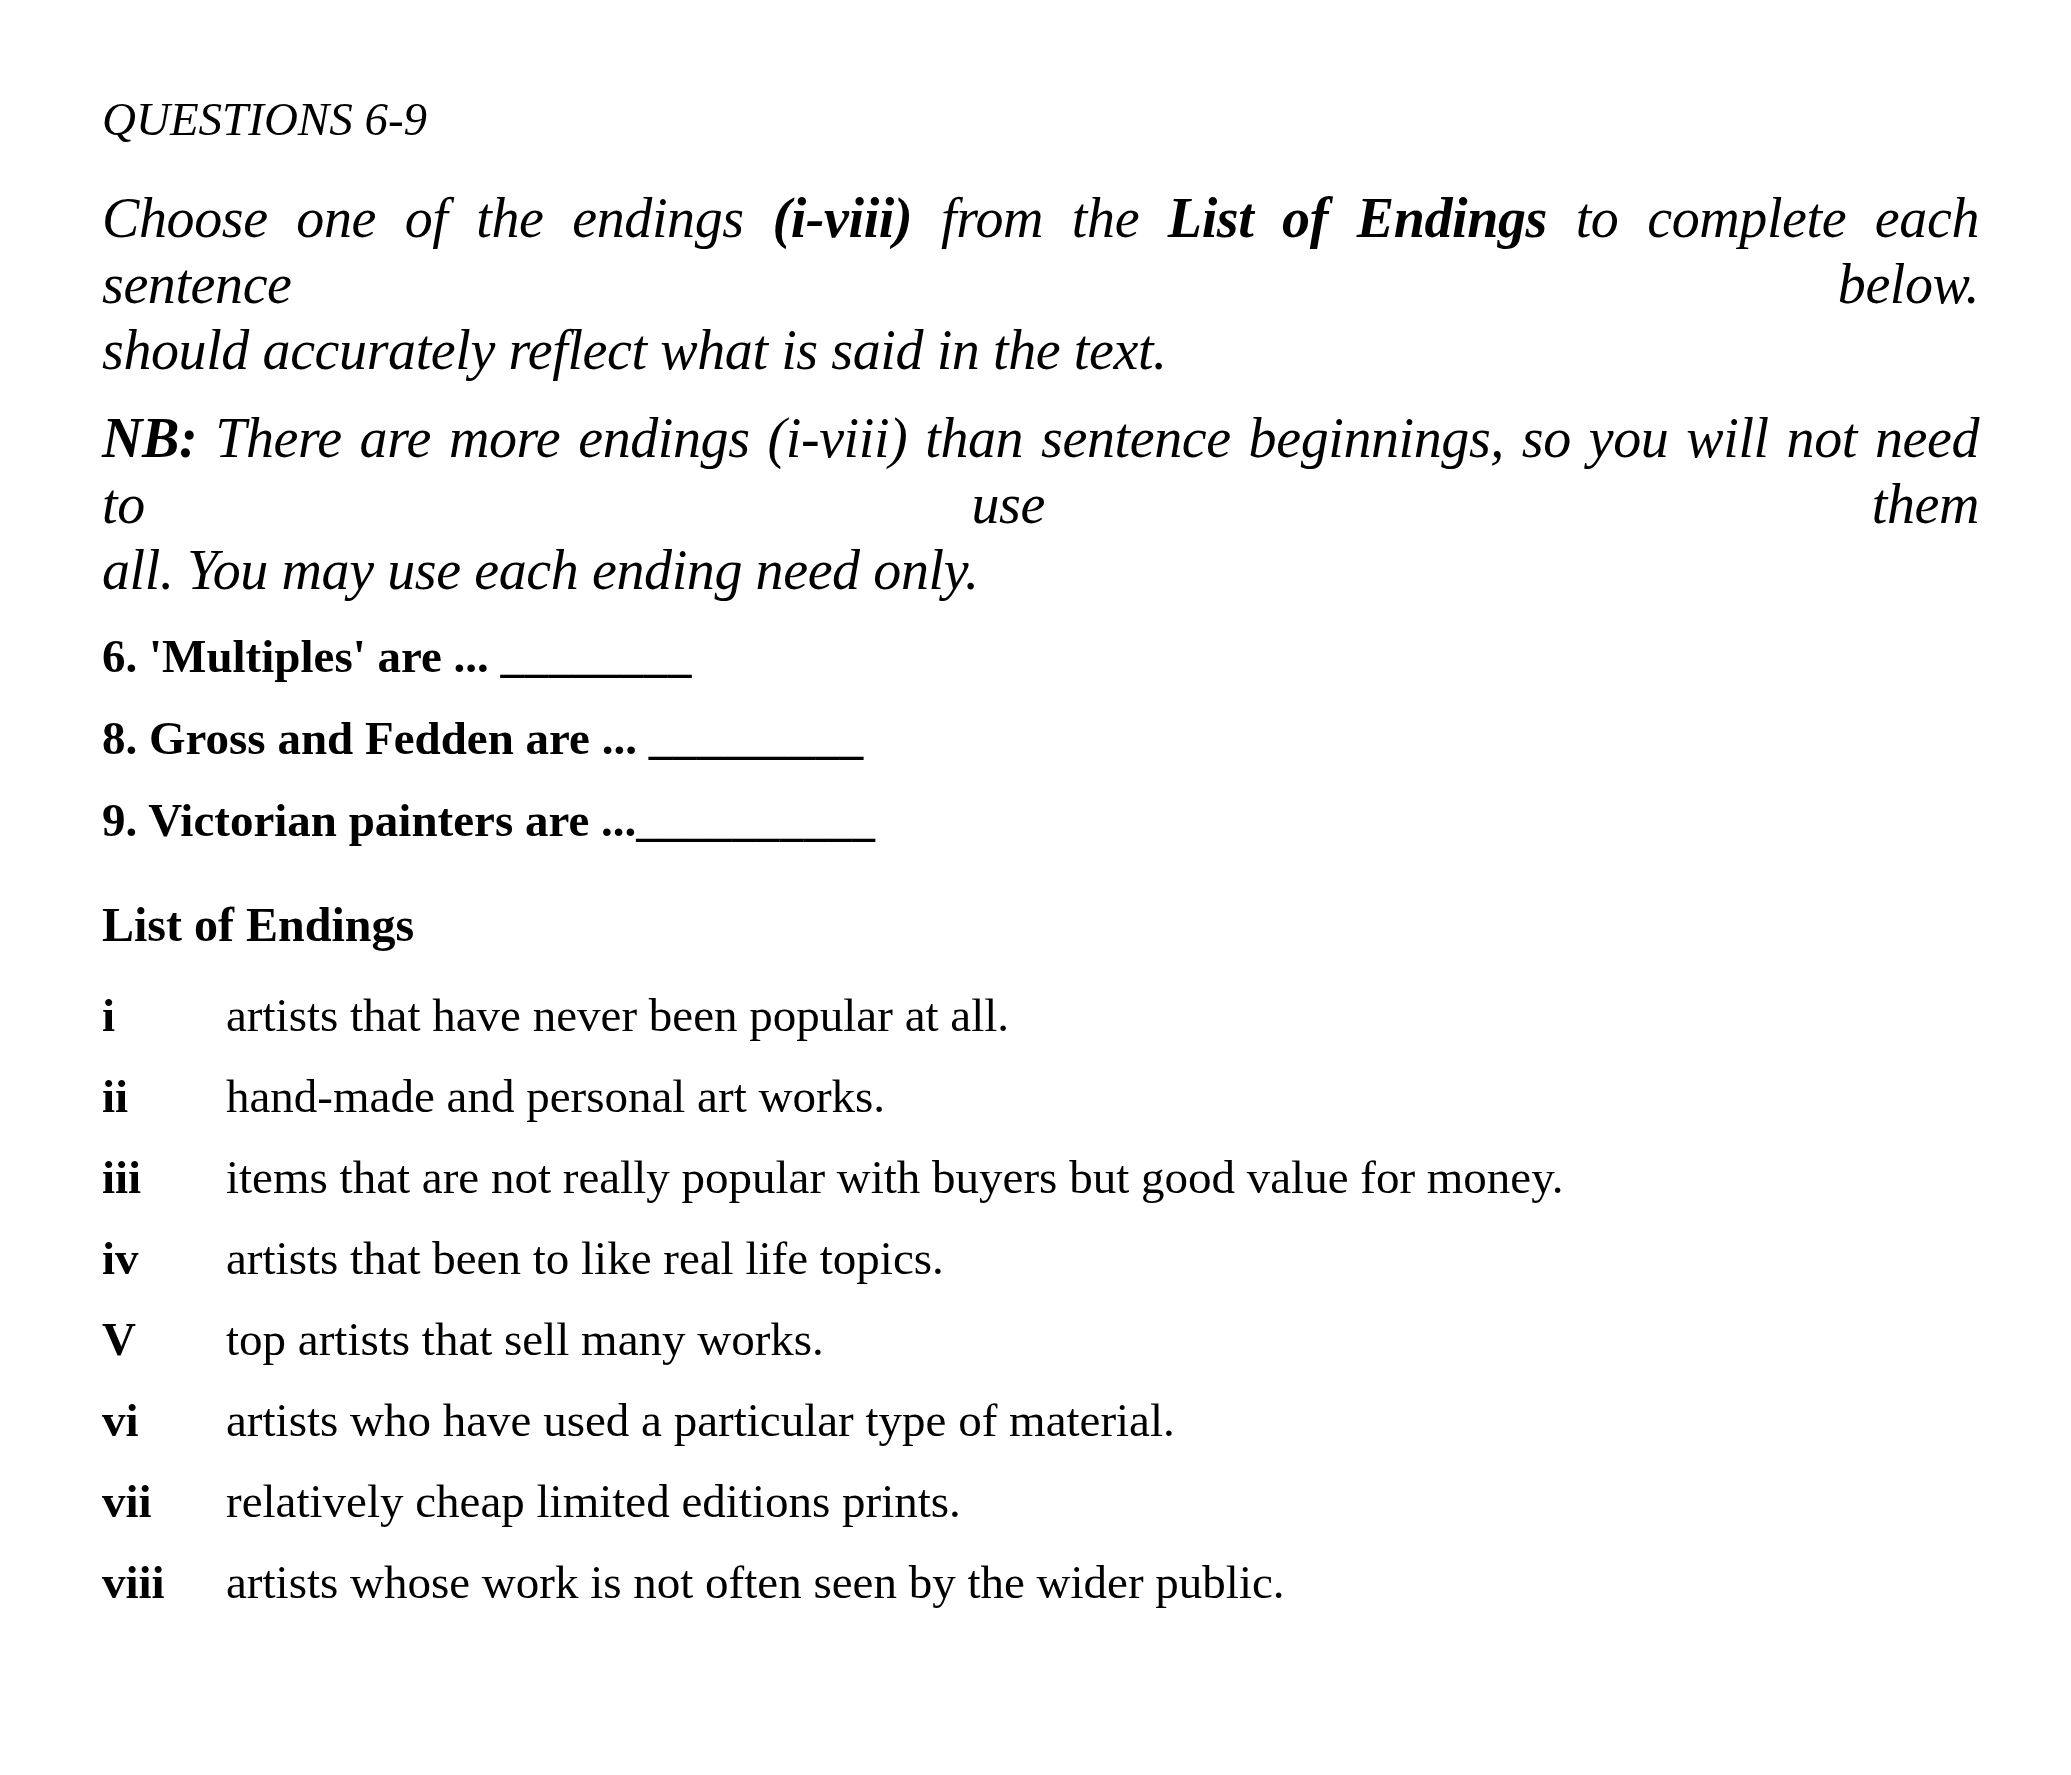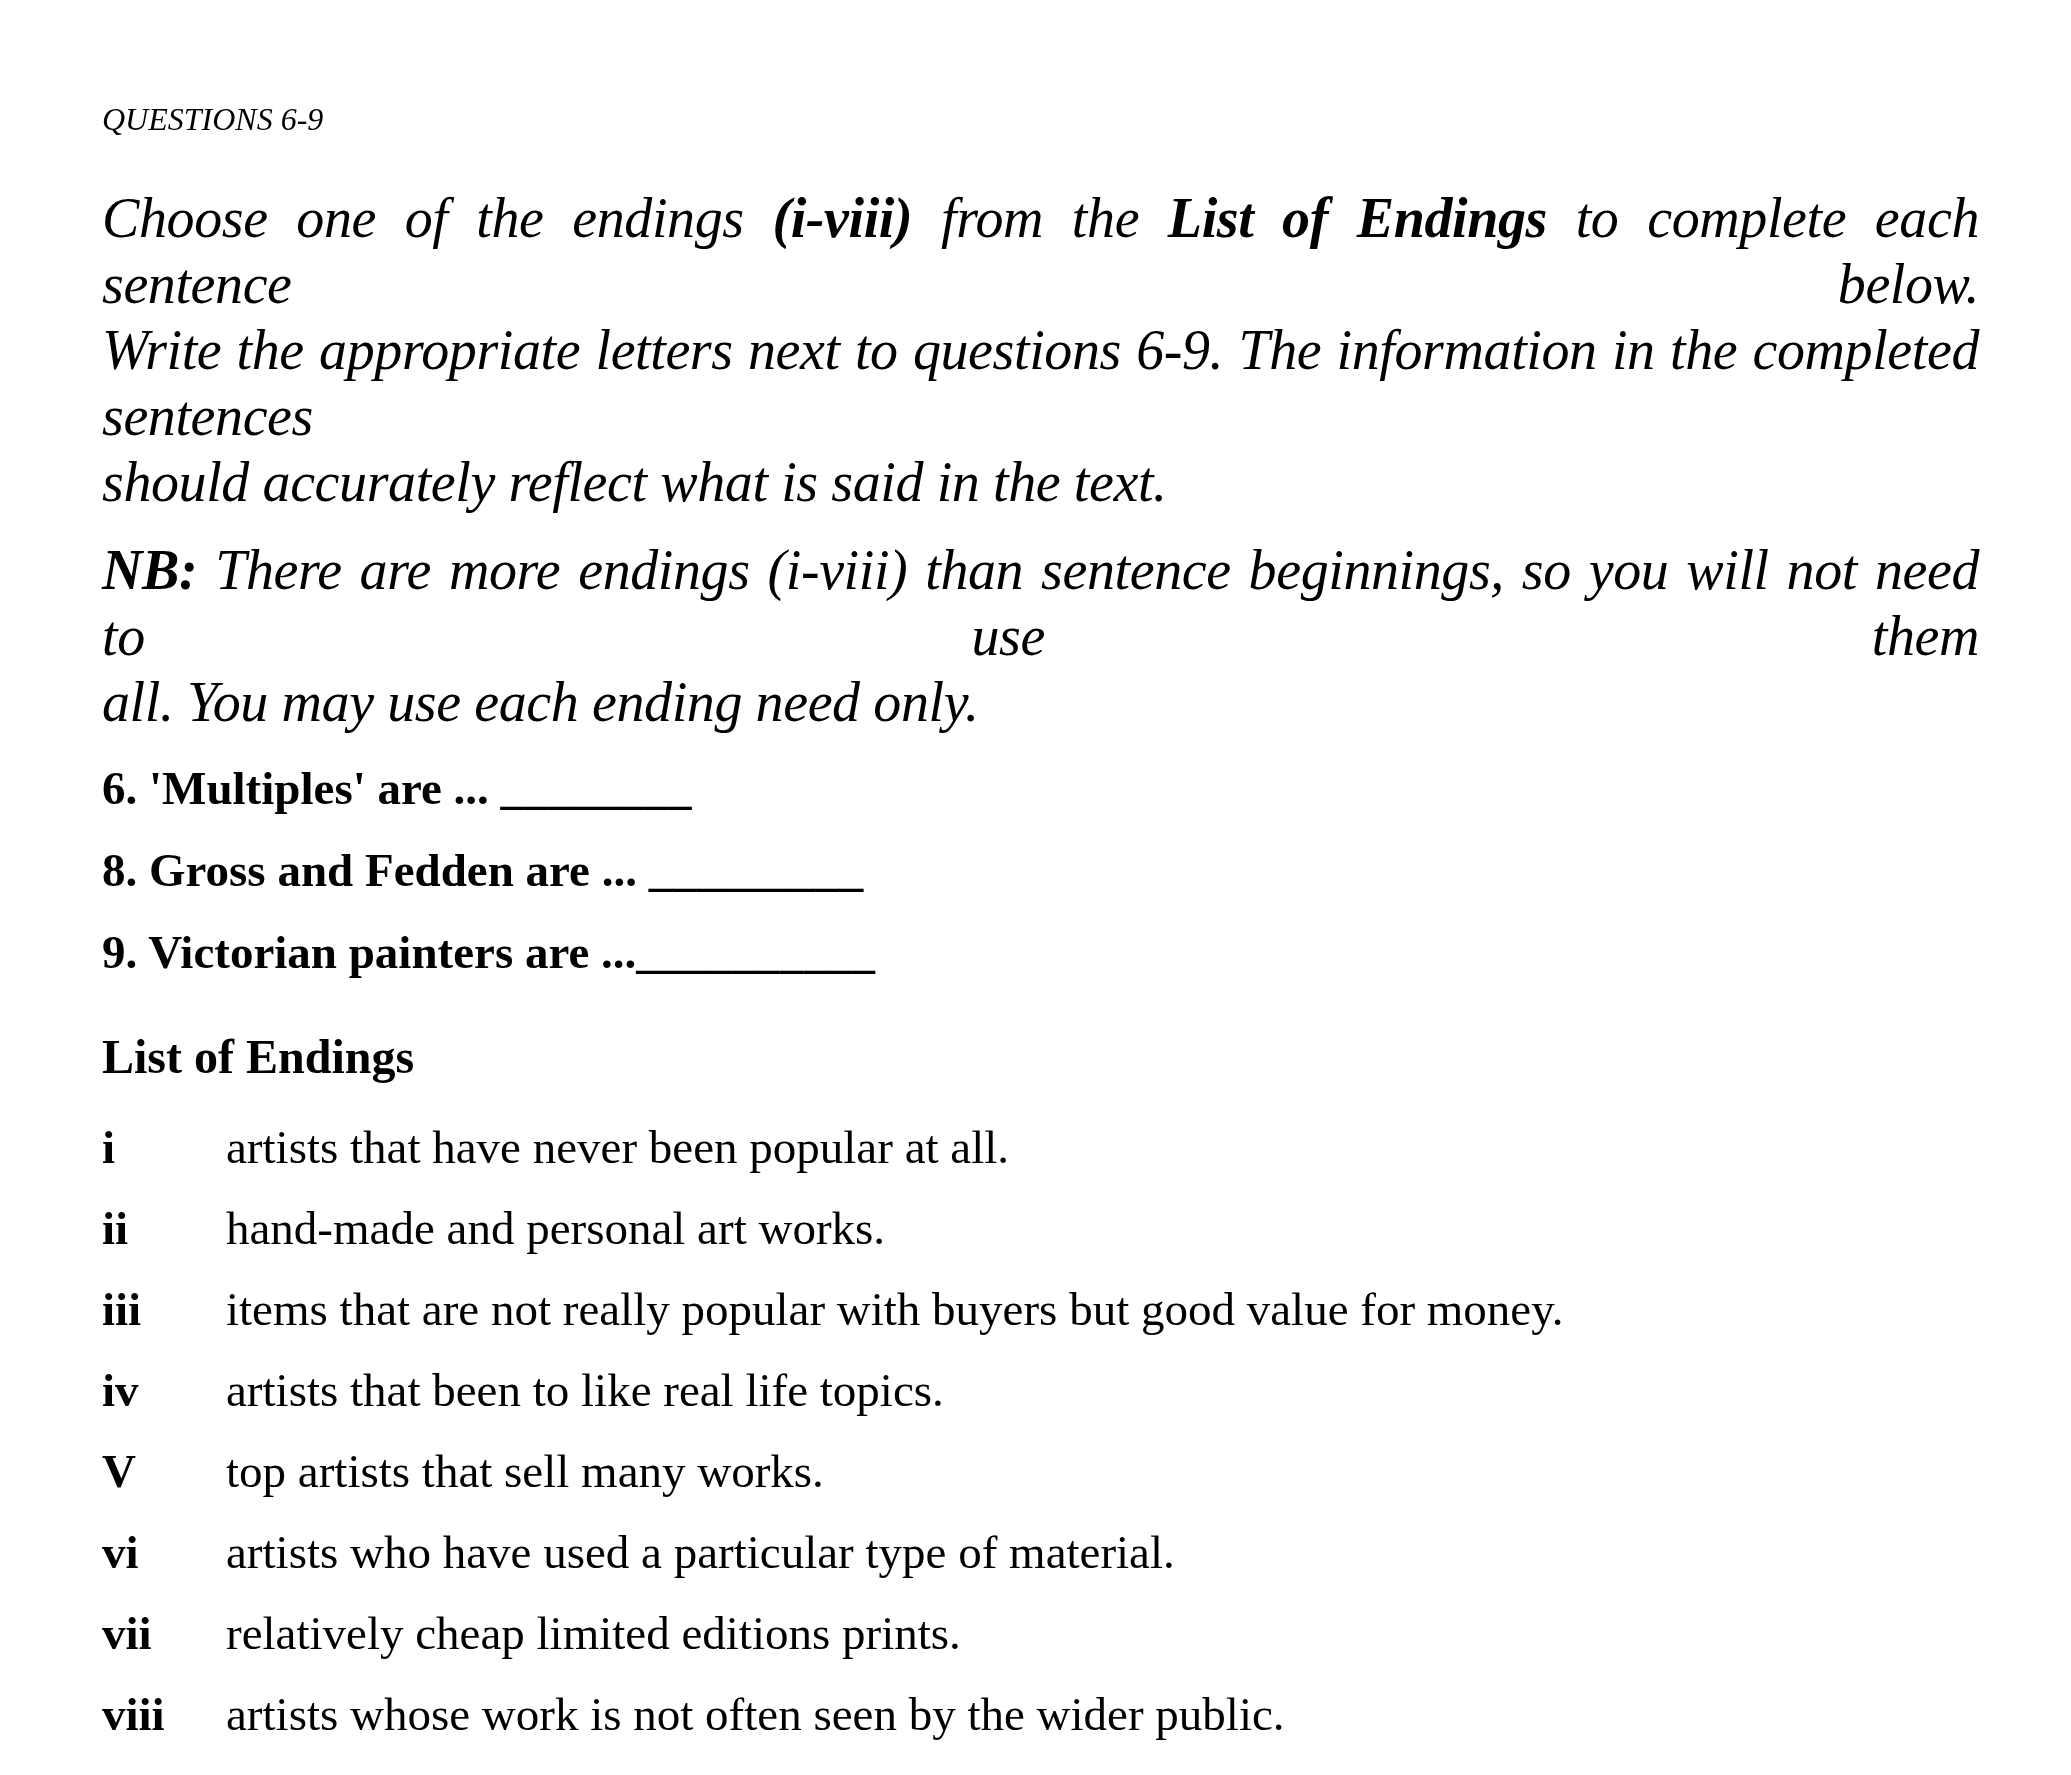--- a/index.html
+++ b/index.html
@@ -12,21 +12,21 @@
     overflow: hidden;
   }
   .page {
     box-sizing: border-box;
     width: 2071px;
     height: 1776px;
     padding: 92px 92px 0 102px;
   }
   .doc-title {
     font-style: italic;
-    font-size: 32px;
+    font-size: 47px;
     line-height: 55px;
     margin: 0 0 38px 0;
   }
   .para {
     font-style: italic;
     font-size: 56px;
     line-height: 66px;
     letter-spacing: -0.4px;
   }
   .para .pline {
@@ -70,21 +70,20 @@
 </style>
 </head>
 <body>
 
 <div class="page">
 
   <div class="doc-title">QUESTIONS 6-9</div>
 
   <div class="para para-instructions">
     <div class="pline"><span>Choose one of the endings </span><span class="b">(i-viii)</span><span> from the </span><span class="b">List of Endings</span><span> to complete each sentence below.</span></div>
-    <div class="pline">Write the appropriate letters next to questions 6-9. The information in the completed sentences</div>
     <div class="pline last">should accurately reflect what is said in the text.</div>
   </div>
 
   <div class="para para-nb">
     <div class="pline"><span class="b">NB:</span><span> There are more endings (i-viii) than sentence beginnings, so you will not need to use them</span></div>
     <div class="pline last">all. You may use each ending need only.</div>
   </div>
 
   <div>
     <div class="question"><span>6. 'Multiples' are ... </span><span class="blank">________</span></div>

